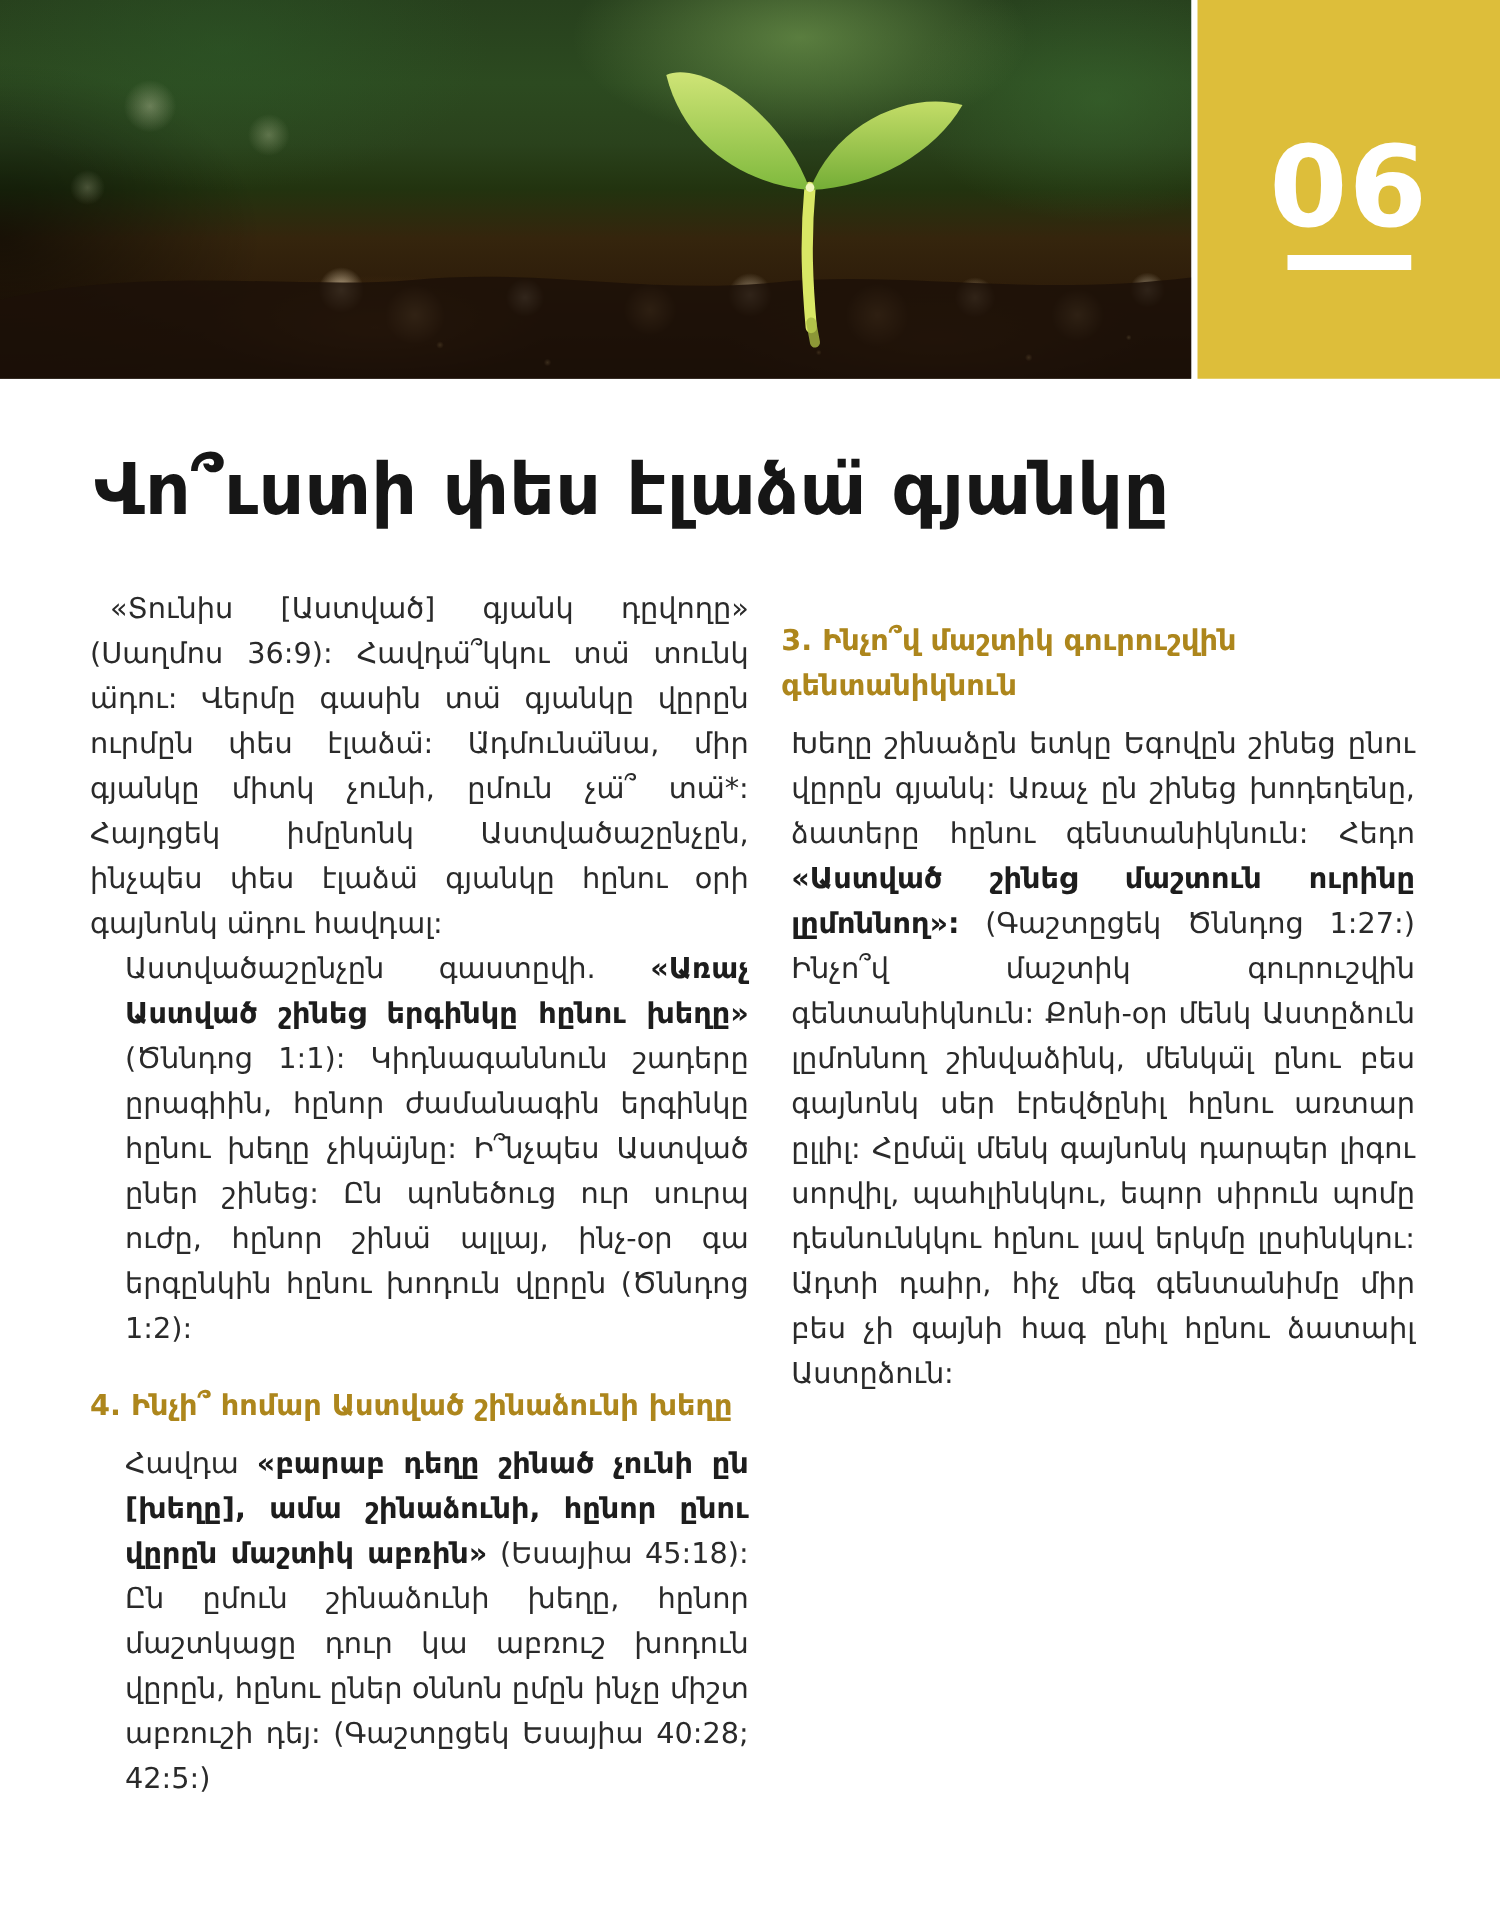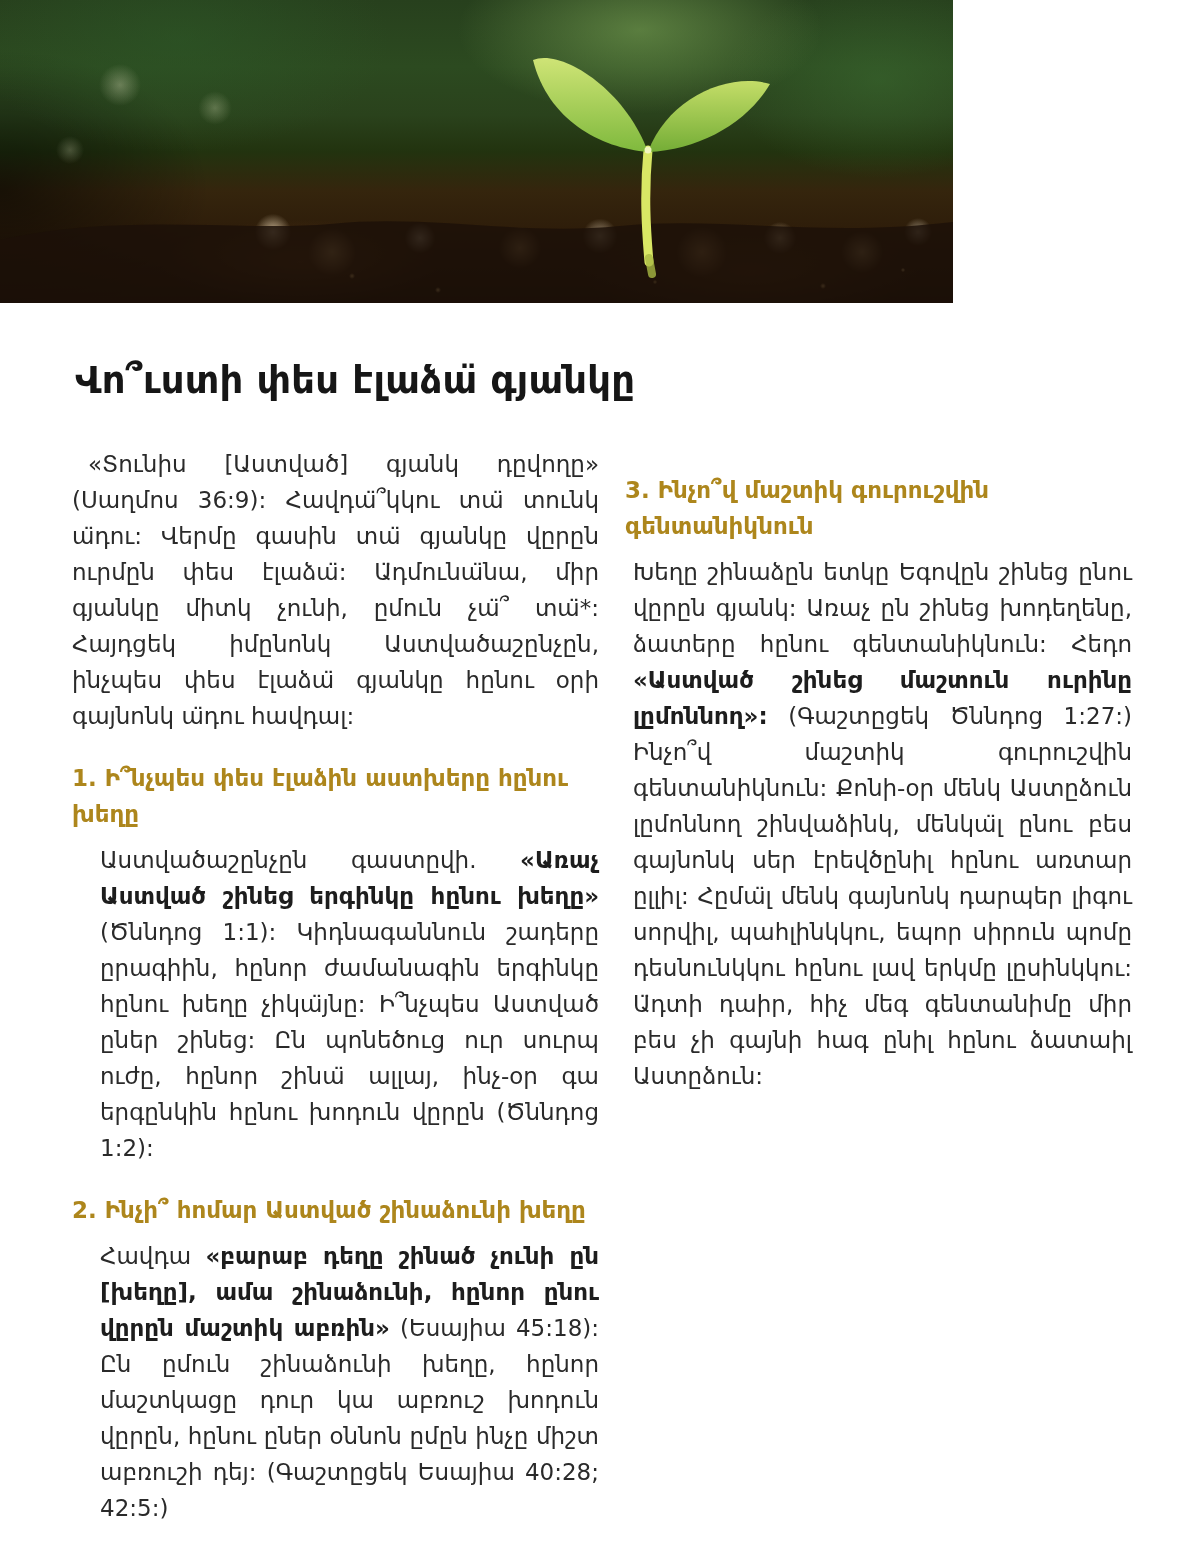--- a/index.html
+++ b/index.html
@@ -51,21 +51,21 @@
     padding-top:18px;
   }
   .badge-number {
     color:#ffffff; font-size:90px; font-weight:bold; line-height:1; letter-spacing:1px;
   }
   .badge-bar { width:99px; height:12px; background:#ffffff; margin-top:8px; }
 
   
   .page-title {
     margin:56px 70px 0 75px;
-    font-size:37px; font-weight:800; color:#161616; letter-spacing:.2px;
+    font-size:57px; font-weight:800; color:#161616; letter-spacing:.2px;
   }
 
   
   .content {
     display:flex; margin-top:44px; padding-left:72px; padding-right:68px;
   }
   .col { font-size:23px; line-height:36px; text-align:justify; }
   .col-left  { width:527px; margin-right:26px; }
   .col-right { width:507px; }
 
@@ -105,33 +105,36 @@
         <path d="M649,262 C646,228 644,194 648,150" fill="none" stroke="#d9e765" stroke-width="9" stroke-linecap="round"></path>
         <path d="M649,258 L652,274" fill="none" stroke="#a8b944" stroke-width="8" stroke-linecap="round" opacity="0.8"></path>
 
         <path d="M648,152 C600,148 548,120 533,60 C560,48 625,88 648,152 Z" fill="url(#leafL)"></path>
 
         <path d="M648,152 C700,150 748,122 770,84 C728,72 668,98 648,152 Z" fill="url(#leafR)"></path>
         <circle cx="648" cy="150" r="3.5" fill="#f2f7c0"></circle>
       </svg>
     </div>
     <div class="hero-gap"></div>
+    <div class="hero-badge">
+      <div class="badge-number">06</div>
+      <div class="badge-bar"></div>
+    </div>
   </div>
 
   <h1 class="page-title">Վո՞ւստի փես էլաձա̈ գյանկը</h1>
 
   <div class="content">
 
     <div class="col col-left">
       <p class="intro"><span>«Տունիս [Աստված] գյանկ դըվողը» (Սաղմոս 36:9): Հավդա̈՞կկու տա̈ տունկ ա̈դու: Վերմը գասին տա̈ գյանկը վըրըն ուրմըն փես էլաձա̈: Ա̈դմունա̈նա, միր գյանկը միտկ չունի, ըմուն չա̈՞ տա̈*: Հայդցեկ իմընոնկ Աստվածաշընչըն, ինչպես փես էլաձա̈ գյանկը հընու օրի գայնոնկ ա̈դու հավդալ:</span></p>
 
-      <h2 class="section-heading">1. Ի՞նչպես փես էլաձին աստխերը հընու խեղը</h2>
       <p class="section-body"><span>Աստվածաշընչըն գաստըվի. </span><b>«Առաչ Աստված շինեց երգինկը հընու խեղը»</b><span> (Ծննդոց 1:1): Կիդնագաննուն շադերը ըրագիին, հընոր ժամանագին երգինկը հընու խեղը չիկա̈յնը: Ի՞նչպես Աստված ըներ շինեց: Ըն պոնեծուց ուր սուրպ ուժը, հընոր շինա̈ ալլայ, ինչ-օր գա երգընկին հընու խոդուն վըրըն (Ծննդոց 1:2):</span></p>
 
-      <h2 class="section-heading">2. Ինչի՞ հոմար Աստված շինաձունի խեղը</h2>
+      <h2 class="section-heading">4. Ինչի՞ հոմար Աստված շինաձունի խեղը</h2>
       <p class="section-body"><span>Հավդա </span><b>«բարաբ դեղը շինած չունի ըն [խեղը], ամա շինաձունի, հընոր ընու վըրըն մաշտիկ աբռին»</b><span> (Եսայիա 45:18): Ըն ըմուն շինաձունի խեղը, հընոր մաշտկացը դուր կա աբռուշ խոդուն վըրըն, հընու ըներ օննոն ըմըն ինչը միշտ աբռուշի դեյ: (Գաշտըցեկ Եսայիա 40:28; 42:5:)</span></p>
 
     </div>
 
     <div class="col col-right">
 
       <h2 class="section-heading">3. Ինչո՞վ մաշտիկ գուրուշվին գենտանիկնուն</h2>
       <p class="section-body"><span>Խեղը շինաձըն ետկը Եգովըն շինեց ընու վըրըն գյանկ: Առաչ ըն շինեց խոդեղենը, ձատերը հընու գենտանիկնուն: Հեդո </span><b>«Աստված շինեց մաշտուն ուրինը լըմոննող»:</b><span> (Գաշտըցեկ Ծննդոց 1:27:) Ինչո՞վ մաշտիկ գուրուշվին գենտանիկնուն: Քոնի-օր մենկ Աստըձուն լըմոննող շինվաձինկ, մենկա̈լ ընու բես գայնոնկ սեր էրեվծընիլ հընու առտար ըլլիլ: Հըմա̈լ մենկ գայնոնկ դարպեր լիգու սորվիլ, պահլինկկու, եպոր սիրուն պոմը դեսնունկկու հընու լավ երկմը լըսինկկու: Ա̈դտի դաիր, հիչ մեգ գենտանիմը միր բես չի գայնի հագ ընիլ հընու ձատաիլ Աստըձուն:</span></p>
     </div>
 

